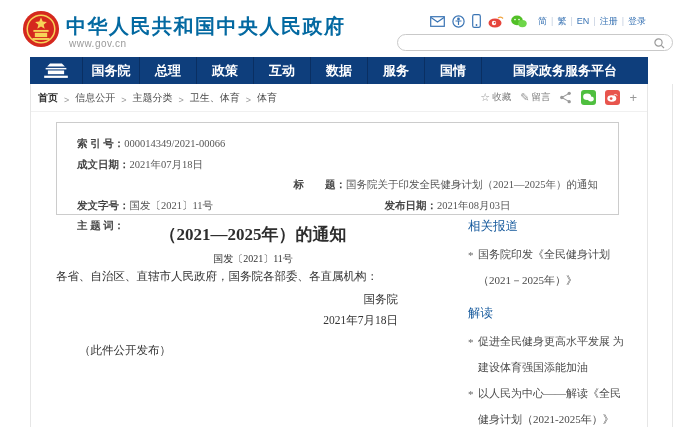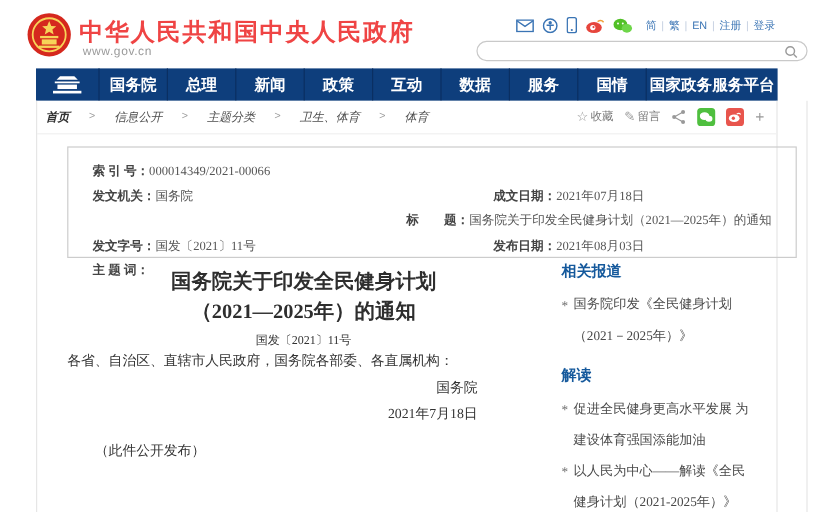--- a/index.html
+++ b/index.html
@@ -3,21 +3,21 @@
 <meta charset="utf-8">
 <style>
   * { margin:0; padding:0; box-sizing:border-box; }
   html,body { background:#fff; }
   body { width:680px; height:427px; font-family:"Liberation Sans","DejaVu Sans",sans-serif; overflow:hidden; }
   .frame { position:relative; width:680px; height:427px; background:#fff; }
 
   
   .site-header { position:absolute; top:0; left:0; width:680px; height:57px; background:#fff; }
   .emblem { position:absolute; left:22px; top:9px; width:38px; height:40px; }
-  .site-title { position:absolute; left:66px; top:13px; font-size:20px; font-weight:bold; color:#ef4444; letter-spacing:1.5px; font-family:"Liberation Serif","DejaVu Serif",serif; }
+  .site-title { position:absolute; left:66px; top:13px; font-size:20px; font-weight:bold; color:#0369a1; letter-spacing:1.5px; font-family:"Liberation Serif","DejaVu Serif",serif; }
   .site-url { position:absolute; left:69px; top:38px; font-size:10px; color:#9a9a9a; letter-spacing:.5px; }
   .hdr-right { position:absolute; right:4px; top:13px; width:300px; }
   .icon-row { display:flex; align-items:center; justify-content:flex-end; gap:7px; padding-right:30px; height:16px; }
   .icon-row svg { display:block; }
   .quick-links { display:flex; align-items:center; gap:4px; font-size:9px; color:#3a74b4; margin-left:4px; white-space:nowrap; }
   .quick-links .sep { color:#c4cfe0; }
   .search-pill { position:absolute; right:3px; top:21px; width:276px; height:17px; border:1px solid #c9c9c9; border-radius:9px; background:#fff; }
   .search-pill svg { position:absolute; right:7px; top:3px; }
 
   
@@ -27,51 +27,51 @@
   .nav-home { flex:0 0 52px; }
   .nav-std { flex:0 0 57px; }
   .nav-wide { flex:1 1 auto; }
 
   
   .container { position:absolute; top:84px; left:30px; width:618px; height:343px; background:#fff; border-left:1px solid #e6e6e6; border-right:1px solid #e6e6e6; }
   .outer-line { position:absolute; top:84px; left:672px; width:1px; height:343px; background:#e6e6e6; }
 
   
   .crumb-bar { position:absolute; top:0; left:0; width:100%; height:28px; display:flex; align-items:center; justify-content:space-between; padding:0 10px 0 7px; border-bottom:1px solid #f0f0f0; }
-  .crumbs { display:flex; align-items:flex-start; gap:16px; font-size:10px; color:#4d4d4d; white-space:nowrap;font-style:italic; }
+  .crumbs { display:flex; align-items:flex-end; gap:6px; font-size:10px; color:#4d4d4d; white-space:nowrap; }
   .crumbs .crumb-sep { color:#999; font-size:9px; }
   .crumb-home { font-weight:bold; color:#333; }
   .page-tools { display:flex; align-items:center; gap:9px; font-size:9.5px; color:#777; }
   .tool { display:flex; align-items:center; gap:2px; cursor:pointer; }
   .tool .glyph { color:#999; font-size:11px; }
   .badge { width:15px; height:15px; border-radius:3px; display:flex; align-items:center; justify-content:center; cursor:pointer; }
   .badge.wechat { background:#4fbf3f; }
   .badge.weibo { background:#e8554d; }
   .plus-glyph { color:#999; font-size:13px; cursor:pointer; }
 
   
-  .meta-box { position:absolute; left:25px; top:38px; width:608px; height:93px; border:1px solid #ccc; padding:10px 20px 0 20px; font-family:"Liberation Serif","DejaVu Serif",serif; }
+  .meta-box { position:absolute; left:25px; top:38px; width:563px; height:93px; border:1px solid #ccc; padding:10px 20px 0 20px; font-family:"Liberation Serif","DejaVu Serif",serif; }
   .meta-row { display:flex; line-height:18.5px; }
   .m-left { flex:0 0 59%; white-space:nowrap; overflow:hidden; }
   .m-right { flex:1 1 auto; white-space:nowrap; }
   .m-label { font-weight:bold; color:#444; font-size:10.5px; }
   .m-value { color:#555; font-size:10.5px; }
 
   
   .doc-col { position:absolute; left:25px; top:138px; width:394px; font-family:"Liberation Serif","DejaVu Serif",serif; color:#333; }
   .doc-title { text-align:center; font-size:17px; font-weight:bold; line-height:25px; color:#2e2e2e; }
   .doc-num { text-align:center; font-size:10px; margin-top:5px; color:#333; }
   .doc-body { margin-top:0; font-size:11.5px; line-height:21px; }
   .para-indent { text-indent:2em; }
   .sign-block { text-align:right; padding-right:52px; font-size:11.5px; line-height:21px; margin-top:2px; }
   .public-note { text-indent:2em; font-size:11.5px; margin-top:12px; }
 
   
   .side-col { position:absolute; left:437px; top:134px; width:156px; font-family:"Liberation Serif","DejaVu Serif",serif; }
-  .side-heading { font-size:12.5px; font-weight:bold; color:#15599c; font-family:"Liberation Sans","DejaVu Sans",sans-serif; margin-bottom:6px; }
+  .side-heading { font-size:12.5px; font-weight:normal; color:#15599c; font-family:"Liberation Sans","DejaVu Sans",sans-serif; margin-bottom:6px; }
   .side-item { position:relative; padding-left:10px; font-size:11px; line-height:26px; color:#4a4a4a; cursor:pointer; }
   .side-item .bullet { position:absolute; left:0; top:1px; color:#666; font-size:11px; }
   .side-gap { height:12px; }
 </style>
 </head>
 <body>
 
 <div class="frame">
 
   <header class="site-header">
@@ -138,21 +138,20 @@
     <div class="nav-item nav-home">
       <svg width="30" height="17" viewBox="0 0 40 23">
         <path d="M12 2 L28 2 L32 6 L8 6 Z" fill="#fff"></path>
         <rect x="6" y="8" width="28" height="2" fill="#fff"></rect>
         <rect x="9" y="11.5" width="22" height="5" fill="#fff"></rect>
         <rect x="4" y="18.5" width="32" height="3" fill="#fff"></rect>
       </svg>
     </div>
     <div class="nav-item nav-std">国务院</div>
     <div class="nav-item nav-std">总理</div>
-    <div class="nav-item nav-std">新闻</div>
     <div class="nav-item nav-std">政策</div>
     <div class="nav-item nav-std">互动</div>
     <div class="nav-item nav-std">数据</div>
     <div class="nav-item nav-std">服务</div>
     <div class="nav-item nav-std">国情</div>
     <div class="nav-item nav-wide">国家政务服务平台</div>
   </nav>
 
   <div class="container">
 
@@ -198,38 +197,36 @@
         </span>
         <span class="plus-glyph">+</span>
       </div>
     </div>
 
     <div class="meta-box">
       <div class="meta-row">
         <div class="m-left"><span class="m-label">索 引 号：</span><span class="m-value">000014349/2021-00066</span></div>
       </div>
       <div class="meta-row">
-        <div class="m-left"><span class="m-label">发文机关：</span><span class="m-value">国务院</span></div>
         <div class="m-right"><span class="m-label">成文日期：</span><span class="m-value">2021年07月18日</span></div>
       </div>
       <div class="meta-row">
         <div class="m-left" style="flex:1 1 100%;text-align:right;"><span class="m-label">标　　题：</span><span class="m-value">国务院关于印发全民健身计划（2021—2025年）的通知</span></div>
       </div>
       <div class="meta-row">
         <div class="m-left"><span class="m-label">发文字号：</span><span class="m-value">国发〔2021〕11号</span></div>
         <div class="m-right"><span class="m-label">发布日期：</span><span class="m-value">2021年08月03日</span></div>
       </div>
       <div class="meta-row">
         <div class="m-left"><span class="m-label">主 题 词：</span></div>
       </div>
     </div>
 
     <div class="doc-col">
       <div class="doc-title">
-        <div>国务院关于印发全民健身计划</div>
         <div>（2021—2025年）的通知</div>
       </div>
       <div class="doc-num">国发〔2021〕11号</div>
       <div class="doc-body">
         <p>各省、自治区、直辖市人民政府，国务院各部委、各直属机构：</p>
       </div>
       <div class="sign-block">
         <div>国务院</div>
         <div>2021年7月18日</div>
       </div>

